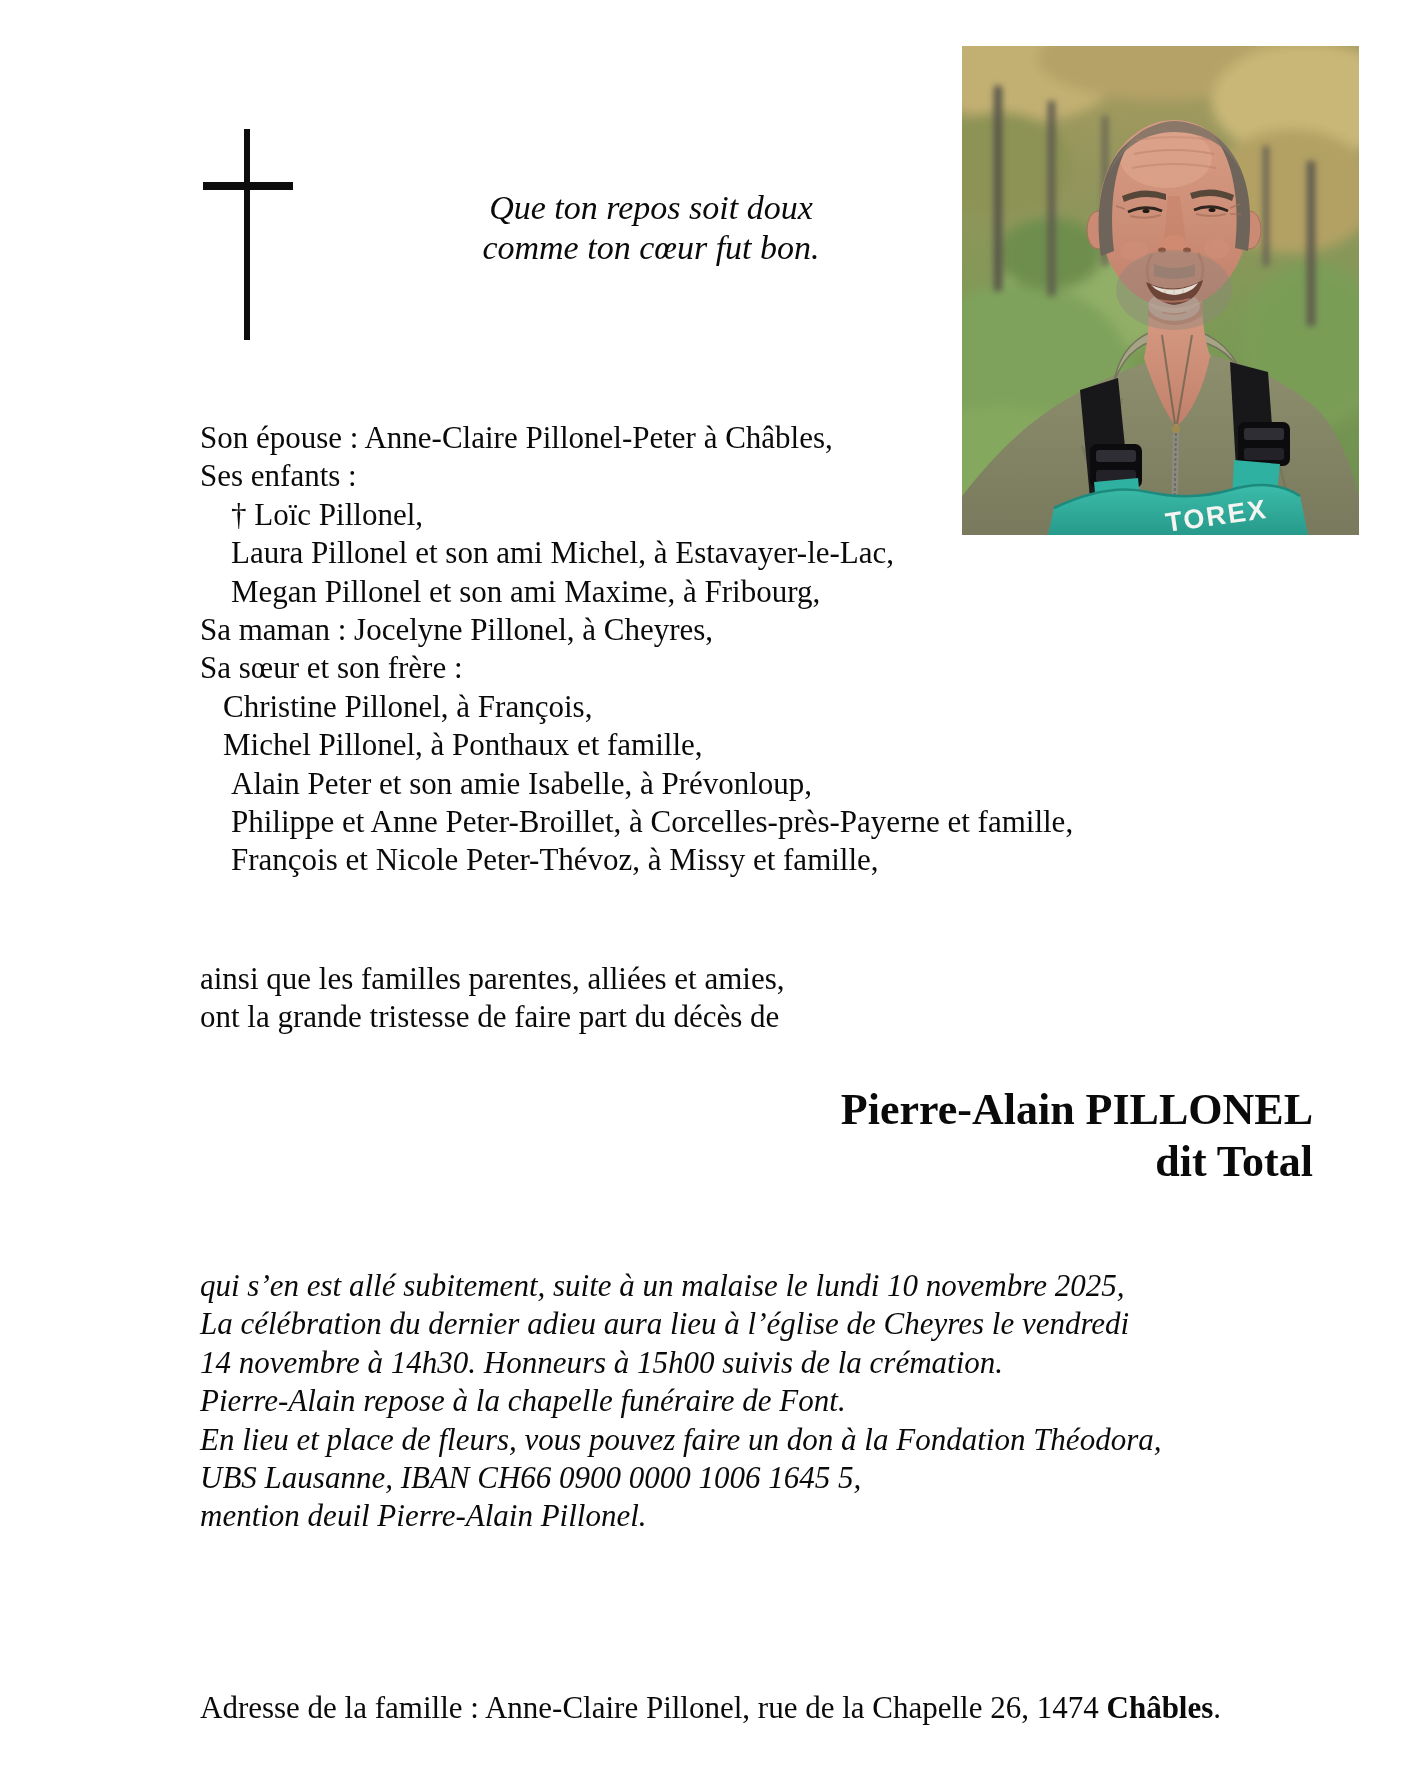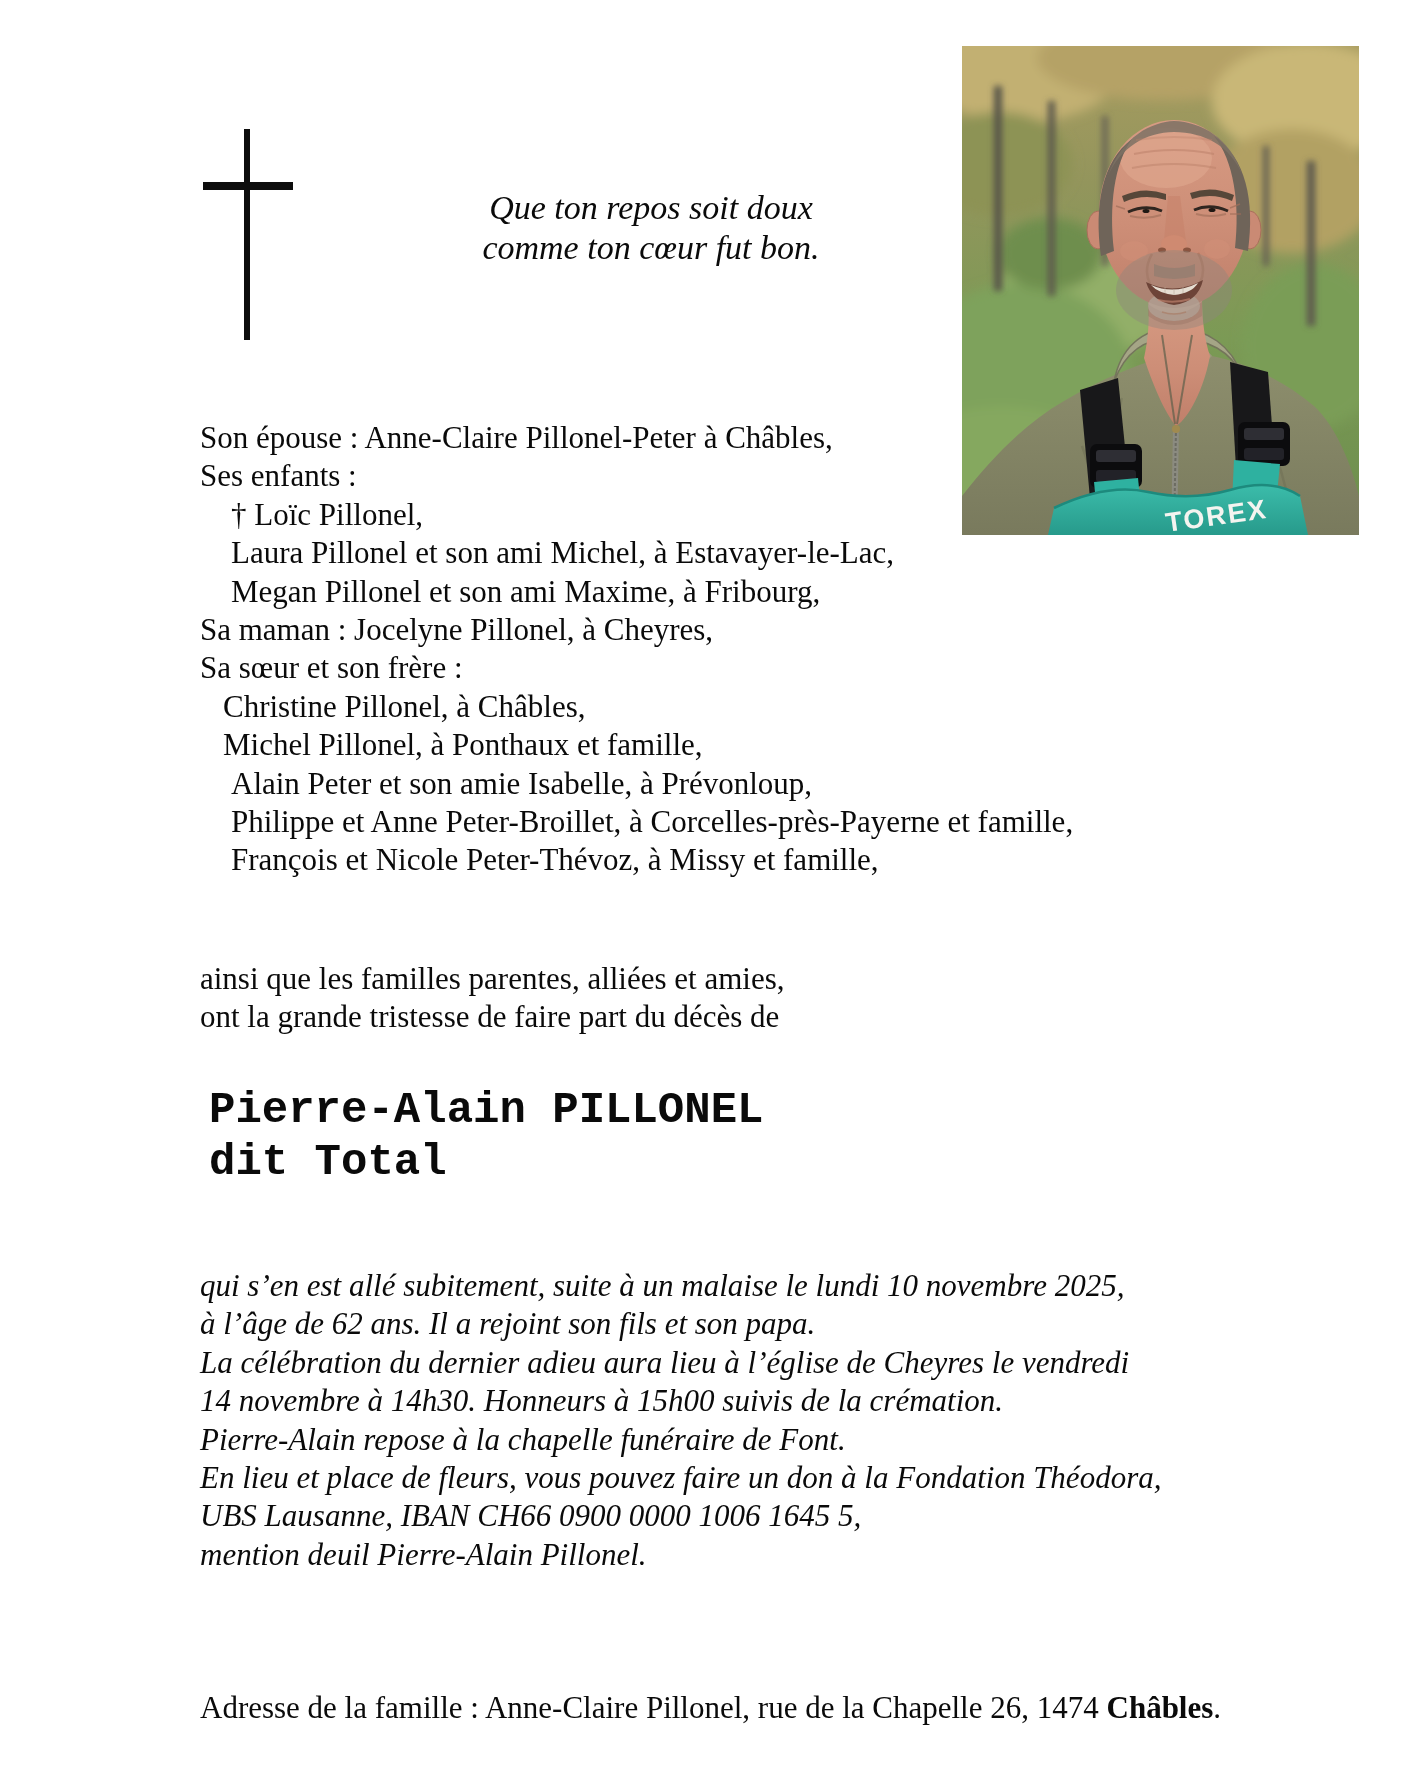--- a/index.html
+++ b/index.html
@@ -29,24 +29,23 @@
   .photo svg { display:block; width:397px; height:489px; }
 
   
   .body-text { font-size:31px; line-height:38.4px; }
   .family-block { left:200px; top:419px; width:1020px; }
   .fam-line { white-space:pre; }
   .ind-mid  { padding-left:23px; }
   .ind-deep { padding-left:31px; }
   .closing-block { left:200px; top:960px; width:1020px; }
   .name-block {
-    left:209px; top:1084px; width:1130px;
+    left:183px; top:1084px; width:1130px;
     font-weight:bold; font-size:44px; line-height:52px;
-    text-align:left;
-    font-family:Liberation Mono, monospace;
+    text-align:right;
   }
   .announce-block { left:200px; top:1267px; width:1130px;font-style:italic; }
   .address-block { left:200px; top:1689px; width:1180px; font-size:31px; line-height:38.4px; white-space:pre; }
   .addr-bold { font-weight:bold; }
 </style>
 </head>
 <body>
 
 <div class="page">
 
@@ -213,40 +212,39 @@
   </div>
 
   <div class="abs body-text family-block">
     <div class="fam-line">Son épouse : Anne-Claire Pillonel-Peter à Châbles,</div>
     <div class="fam-line">Ses enfants :</div>
     <div class="fam-line ind-deep">† Loïc Pillonel,</div>
     <div class="fam-line ind-deep">Laura Pillonel et son ami Michel, à Estavayer-le-Lac,</div>
     <div class="fam-line ind-deep">Megan Pillonel et son ami Maxime, à Fribourg,</div>
     <div class="fam-line">Sa maman : Jocelyne Pillonel, à Cheyres,</div>
     <div class="fam-line">Sa sœur et son frère :</div>
-    <div class="fam-line ind-mid">Christine Pillonel, à Châbles,</div>
+    <div class="fam-line ind-mid">Christine Pillonel, à François,</div>
     <div class="fam-line ind-mid">Michel Pillonel, à Ponthaux et famille,</div>
     <div class="fam-line ind-deep">Alain Peter et son amie Isabelle, à Prévonloup,</div>
     <div class="fam-line ind-deep">Philippe et Anne Peter-Broillet, à Corcelles-près-Payerne et famille,</div>
     <div class="fam-line ind-deep">François et Nicole Peter-Thévoz, à Missy et famille,</div>
   </div>
 
   <div class="abs body-text closing-block">
     <div class="fam-line">ainsi que les familles parentes, alliées et amies,</div>
     <div class="fam-line">ont la grande tristesse de faire part du décès de</div>
   </div>
 
   <div class="abs name-block">
     <div>Pierre-Alain PILLONEL</div>
     <div>dit Total</div>
   </div>
 
   <div class="abs body-text announce-block">
     <div class="fam-line">qui s’en est allé subitement, suite à un malaise le lundi 10 novembre 2025,</div>
-    <div class="fam-line">à l’âge de 62 ans. Il a rejoint son fils et son papa.</div>
     <div class="fam-line">La célébration du dernier adieu aura lieu à l’église de Cheyres le vendredi</div>
     <div class="fam-line">14 novembre à 14h30. Honneurs à 15h00 suivis de la crémation.</div>
     <div class="fam-line">Pierre-Alain repose à la chapelle funéraire de Font.</div>
     <div class="fam-line">En lieu et place de fleurs, vous pouvez faire un don à la Fondation Théodora,</div>
     <div class="fam-line">UBS Lausanne, IBAN CH66 0900 0000 1006 1645 5,</div>
     <div class="fam-line">mention deuil Pierre-Alain Pillonel.</div>
   </div>
 
   <div class="abs address-block"><span>Adresse de la famille : Anne-Claire Pillonel, rue de la Chapelle 26, 1474 </span><span class="addr-bold">Châbles</span><span>.</span></div>
 

